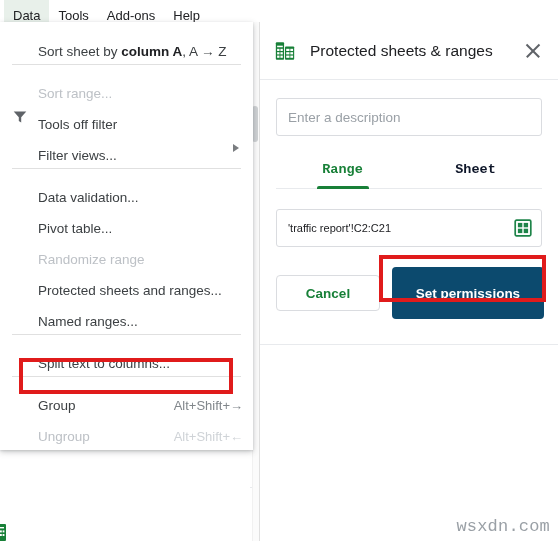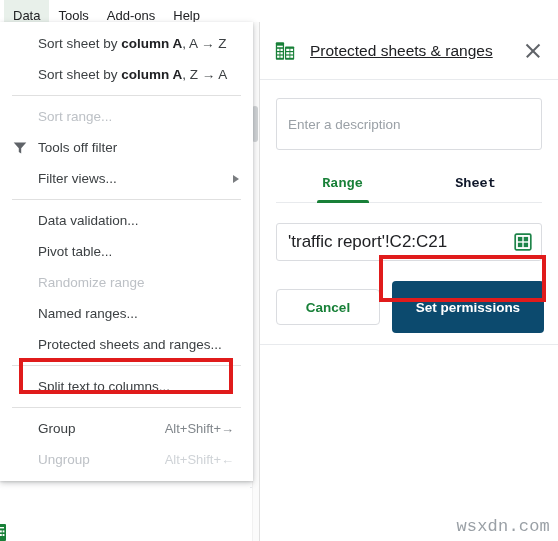--- a/index.html
+++ b/index.html
@@ -66,23 +66,23 @@
     left: 0; top: 22px;
     width: 253px;
     background: #ffffff;
     box-shadow: 0 2px 6px rgba(60,64,67,.28), 0 1px 2px rgba(60,64,67,.15);
     padding: 6px 0 6px 0;
     z-index: 40;
   }
   .mi {
     position: relative;
     display: flex;
-    align-items: center;
+    align-items: flex-end;
     height: 31px;
-    padding: 0 19px 0 38px;
+    padding: 0 10px 0 38px;
     font-size: 13.5px;
     color: #3c4043;
     white-space: nowrap;
     cursor: default;
   }
   .mi.disabled { color: #bdc1c6; }
   .mi .label { flex: 1 1 auto; overflow: hidden; }
   .mi .accel {
     font-size: 13px;
     color: #80868b;
@@ -140,21 +140,20 @@
     border-bottom: 1px solid #e8eaed;
   }
   .sp-sheeticon { width: 22px; height: 22px; flex: 0 0 22px; }
   .sp-title {
     flex: 1 1 auto;
     font-size: 15.5px;
     color: #202124;
     padding-left: 14px;
     white-space: nowrap;
     overflow: hidden;
-    text-decoration: underline;
   }
   .sp-close {
     flex: 0 0 22px;
     width: 22px; height: 22px;
     position: relative;
     cursor: pointer;
   }
   .sp-close::before, .sp-close::after {
     content: "";
     position: absolute;
@@ -162,21 +161,21 @@
     width: 18px; height: 1.6px;
     background: #5f6368;
   }
   .sp-close::before { transform: rotate(45deg); }
   .sp-close::after  { transform: rotate(-45deg); }
 
   .sp-body { padding: 18px 16px 0 16px; }
 
   .desc-input {
     width: 100%;
-    height: 52px;
+    height: 38px;
     border: 1px solid #dadce0;
     border-radius: 3px;
     padding: 0 11px;
     font-size: 13.5px;
     color: #202124;
     font-family: "Liberation Sans", sans-serif;
     outline: none;
     background: #fff;
   }
   .desc-input::placeholder { color: #9aa0a6; }
@@ -214,21 +213,21 @@
     align-items: center;
     margin-top: 20px;
     border: 1px solid #dadce0;
     border-radius: 3px;
     height: 38px;
     padding: 0 9px 0 11px;
     background: #fff;
   }
   .range-text {
     flex: 1 1 auto;
-    font-size: 17px;
+    font-size: 11px;
     color: #202124;
     white-space: nowrap;
     overflow: hidden;
   }
   .range-pick { flex: 0 0 18px; width: 18px; height: 18px; cursor: pointer; }
 
   .btn-row {
     display: flex;
     align-items: center;
     margin-top: 20px;
@@ -327,23 +326,20 @@
     <div class="menubar-item active">Data</div>
     <div class="menubar-item">Tools</div>
     <div class="menubar-item">Add-ons</div>
     <div class="menubar-item">Help</div>
   </div>
 
   <div class="dropdown" id="data-menu">
       <div class="mi">
         <span class="label">Sort sheet by <b>column A</b>, A → Z</span>
       </div>
-      <div class="mi">
-        <span class="label">Sort sheet by <b>column A</b>, Z → A</span>
-      </div>
       <div class="menu-sep"></div>
       <div class="mi disabled">
         <span class="label">Sort range...</span>
       </div>
       <div class="mi">
         <span class="leadicon"><svg viewBox="0 0 14 14" width="14" height="14" aria-hidden="true">
             <path d="M0.7 1.4 H13.3 L8.2 7.3 V12.6 L5.8 11.0 V7.3 Z" fill="#5f6368"></path>
           </svg></span>
         <span class="label">Tools off filter</span>
       </div>
@@ -355,24 +351,24 @@
       <div class="mi">
         <span class="label">Data validation...</span>
       </div>
       <div class="mi">
         <span class="label">Pivot table...</span>
       </div>
       <div class="mi disabled">
         <span class="label">Randomize range</span>
       </div>
       <div class="mi">
+        <span class="label">Protected sheets and ranges...</span>
+      </div>
+      <div class="mi">
         <span class="label">Named ranges...</span>
-      </div>
-      <div class="mi">
-        <span class="label">Protected sheets and ranges...</span>
       </div>
       <div class="menu-sep"></div>
       <div class="mi">
         <span class="label">Split text to columns...</span>
       </div>
       <div class="menu-sep"></div>
       <div class="mi">
         <span class="label">Group</span>
         <span class="accel">Alt+Shift+→</span>
       </div>

